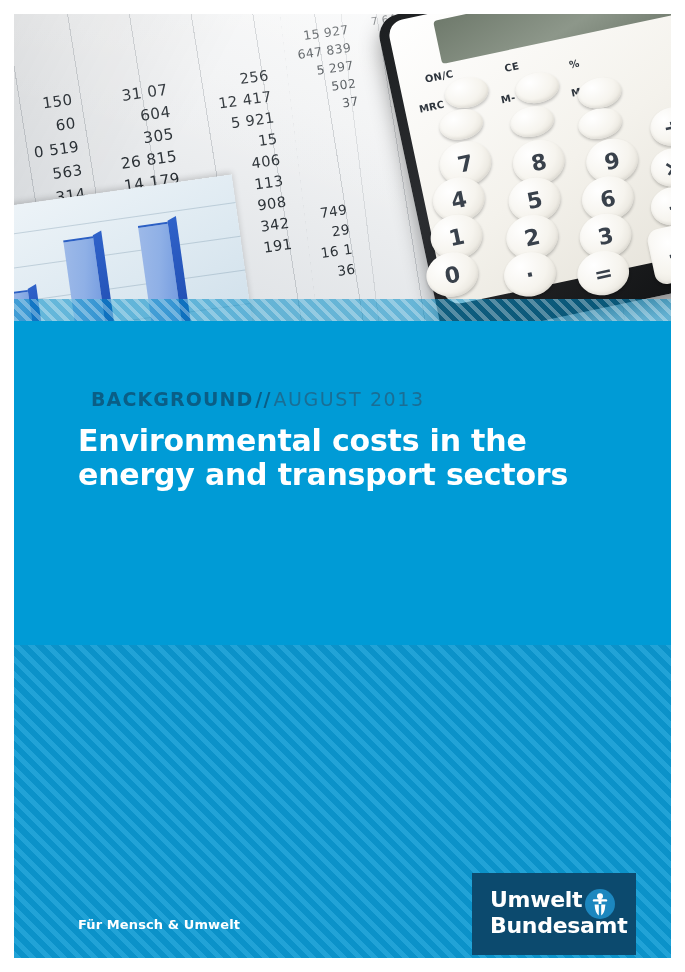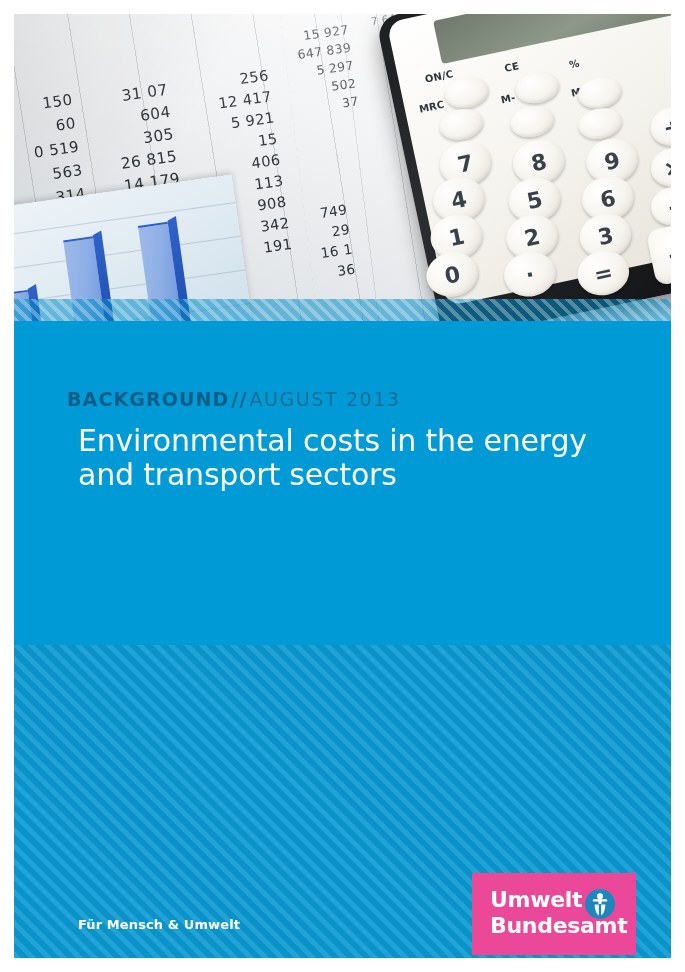--- a/index.html
+++ b/index.html
@@ -223,21 +223,21 @@
     background-image: repeating-linear-gradient(45deg,
         rgba(255,255,255,.085) 0px,
         rgba(255,255,255,.085) 5px,
         rgba(0,60,95,.085) 5px,
         rgba(0,60,95,.085) 11px);
   }
 
   
   .kicker {
     position: absolute;
-    left: 67px;
+    left: 91px;
     top: 388px;
     font-size: 19px;
     letter-spacing: 1.1px;
     white-space: nowrap;
   }
   .kicker .k-strong {
     color: #0A5E86;
     font-weight: 700;
   }
   .kicker .k-sep {
@@ -251,21 +251,21 @@
     letter-spacing: 1.6px;
   }
 
   .title {
     position: absolute;
     left: 78px;
     top: 424px;
     width: 560px;
     color: #ffffff;
     font-size: 30px;
-    font-weight: 400;
+    font-weight: 700;
     line-height: 34px;
     letter-spacing: -0.2px;
   }
   .subtitle {
     position: absolute;
     left: 78px;
     top: 500px;
     width: 520px;
     color: #ffffff;
     font-size: 27px;
@@ -285,21 +285,21 @@
     letter-spacing: .1px;
   }
 
   
   .logo {
     position: absolute;
     left: 472px;
     top: 873px;
     width: 164px;
     height: 82px;
-    background: #ec4899;
+    background: #0c4a6e;
   }
   .logo-text {
     position: absolute;
     left: 18px;
     top: 14px;
     color: #ffffff;
     font-size: 22px;
     font-weight: 700;
     line-height: 26px;
     letter-spacing: -0.3px;

